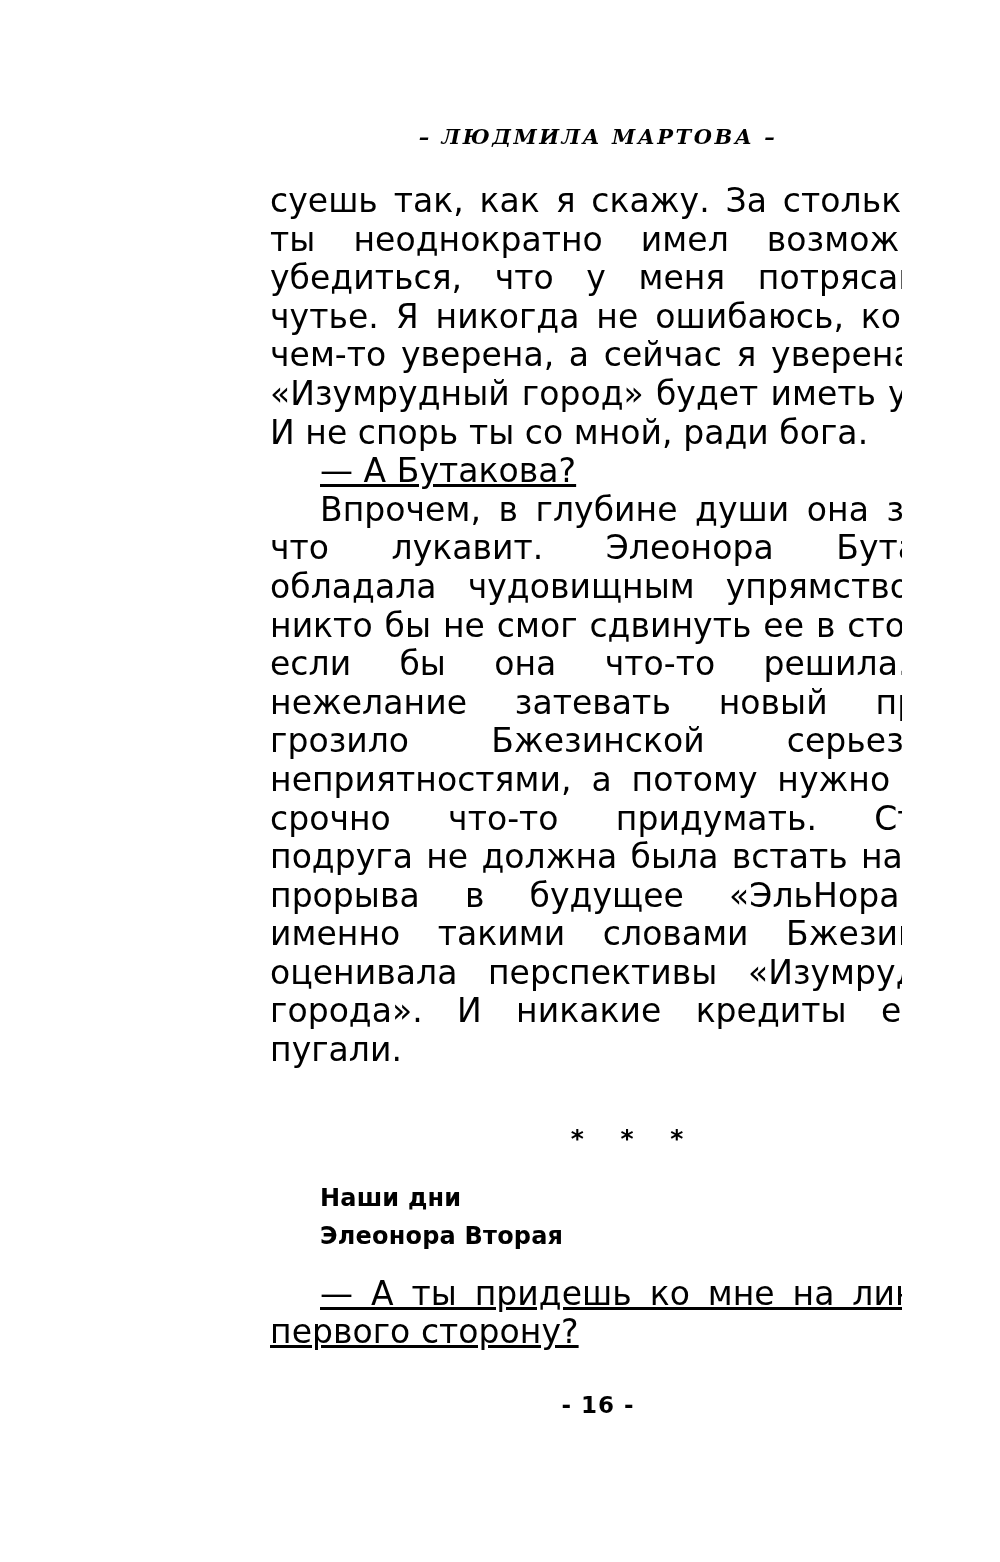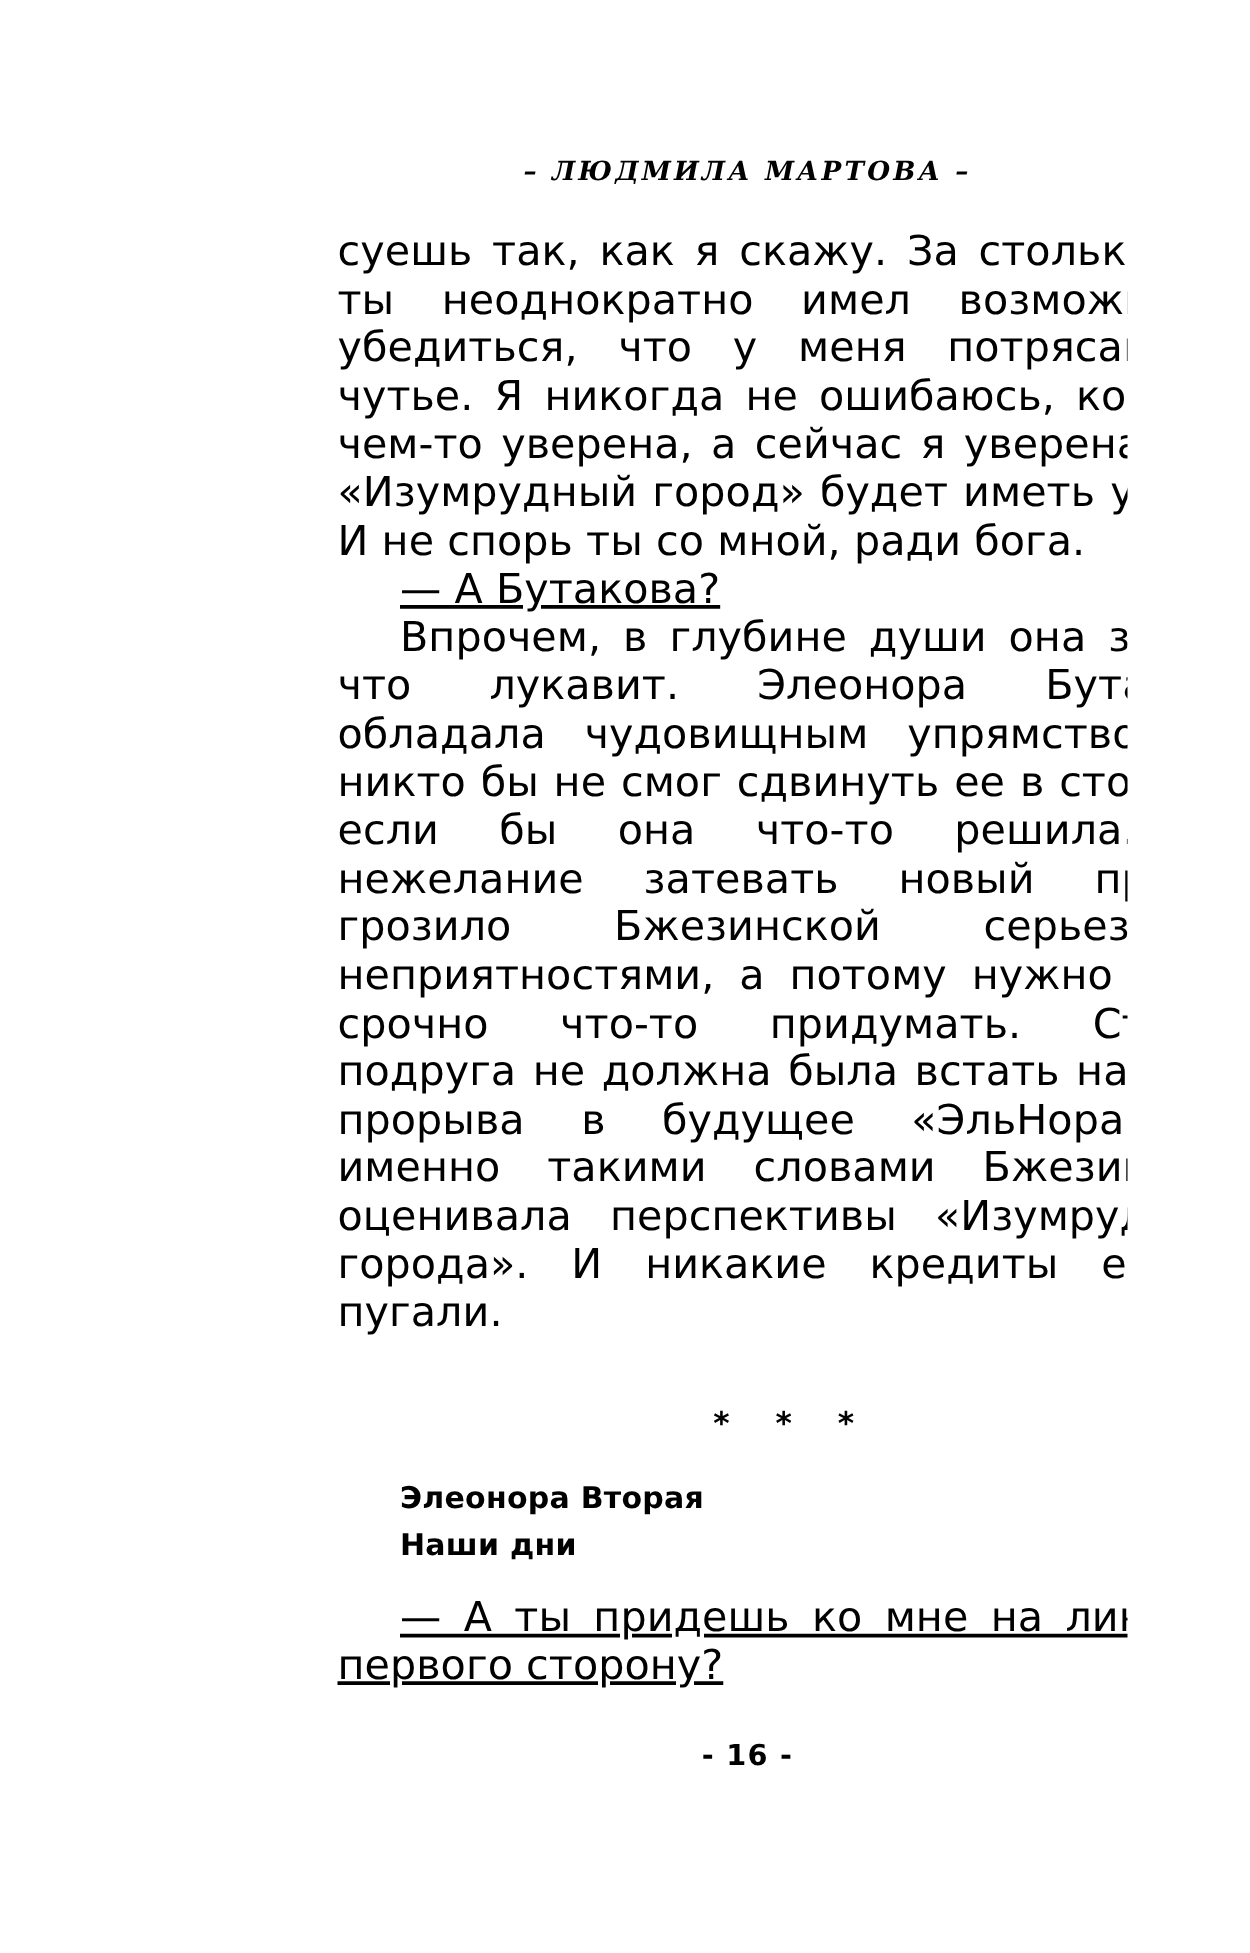--- a/index.html
+++ b/index.html
@@ -91,23 +91,23 @@
 
     <p class="body-text">суешь так, как я скажу. За столько лет ты неоднократно имел возможность убедиться, что у меня потрясающее чутье. Я никогда не ошибаюсь, когда в чем-то уверена, а сейчас я уверена, что «Изумрудный город» будет иметь успех. И не спорь ты со мной, ради бога.</p>
 
     <p class="body-text dialog">— А Бутакова?</p>
 
 
     <p class="body-text indent">Впрочем, в глубине души она знала, что лукавит. Элеонора Бутакова обладала чудовищным упрямством, и никто бы не смог сдвинуть ее в сторону, если бы она что-то решила. Ее нежелание затевать новый проект грозило Бжезинской серьезными неприятностями, а потому нужно было срочно что-то придумать. Старая подруга не должна была встать на пути прорыва в будущее «ЭльНора». А именно такими словами Бжезинская оценивала перспективы «Изумрудного города». И никакие кредиты ее не пугали.</p>
 
     <div class="divider">*  *  *</div>
 
+    <p class="subhead">Наши дни</p>
+
     <p class="subhead">Элеонора Вторая</p>
-
-    <p class="subhead">Наши дни</p>
 
     <div class="gap-sub"></div>
 
     <p class="body-text dialog">— А ты придешь ко мне на линейку первого сторону?</p>
 
 
   </div>
 
   <div class="page-number">- 16 -</div>
 

